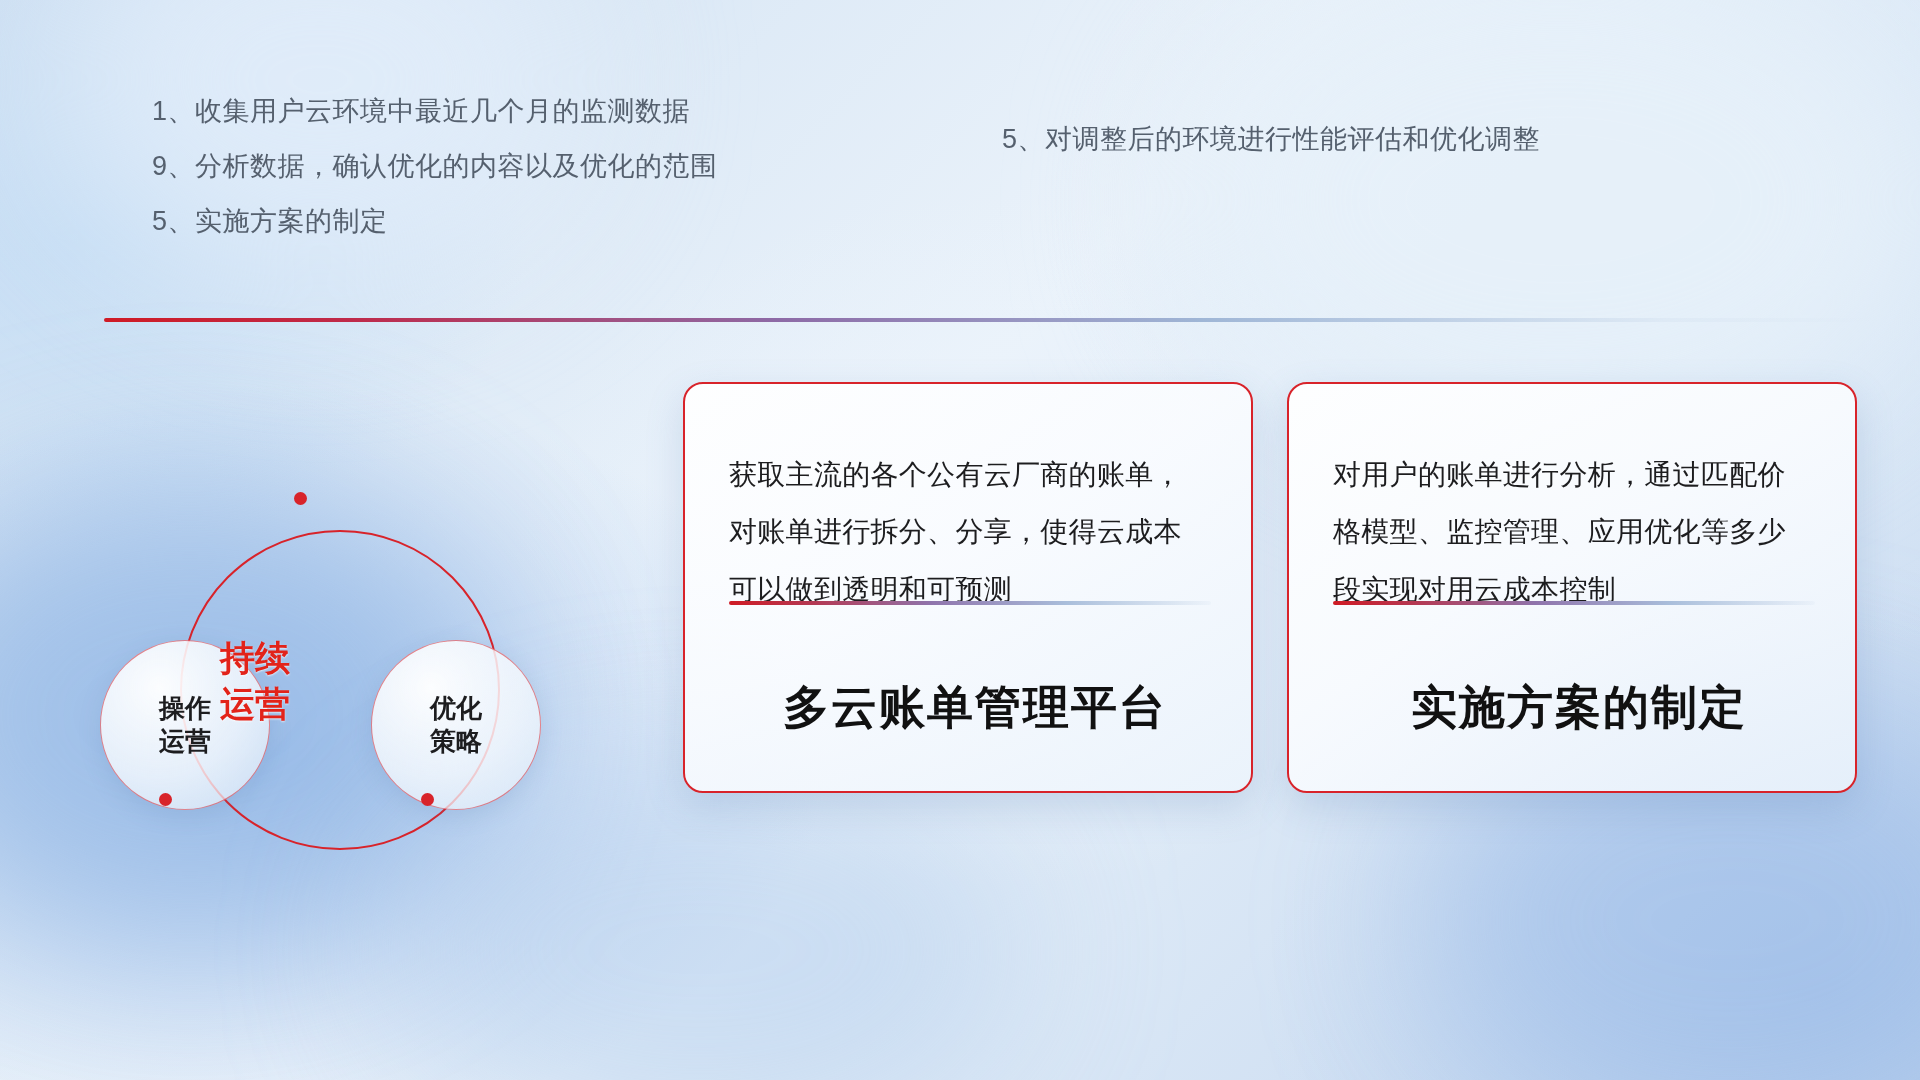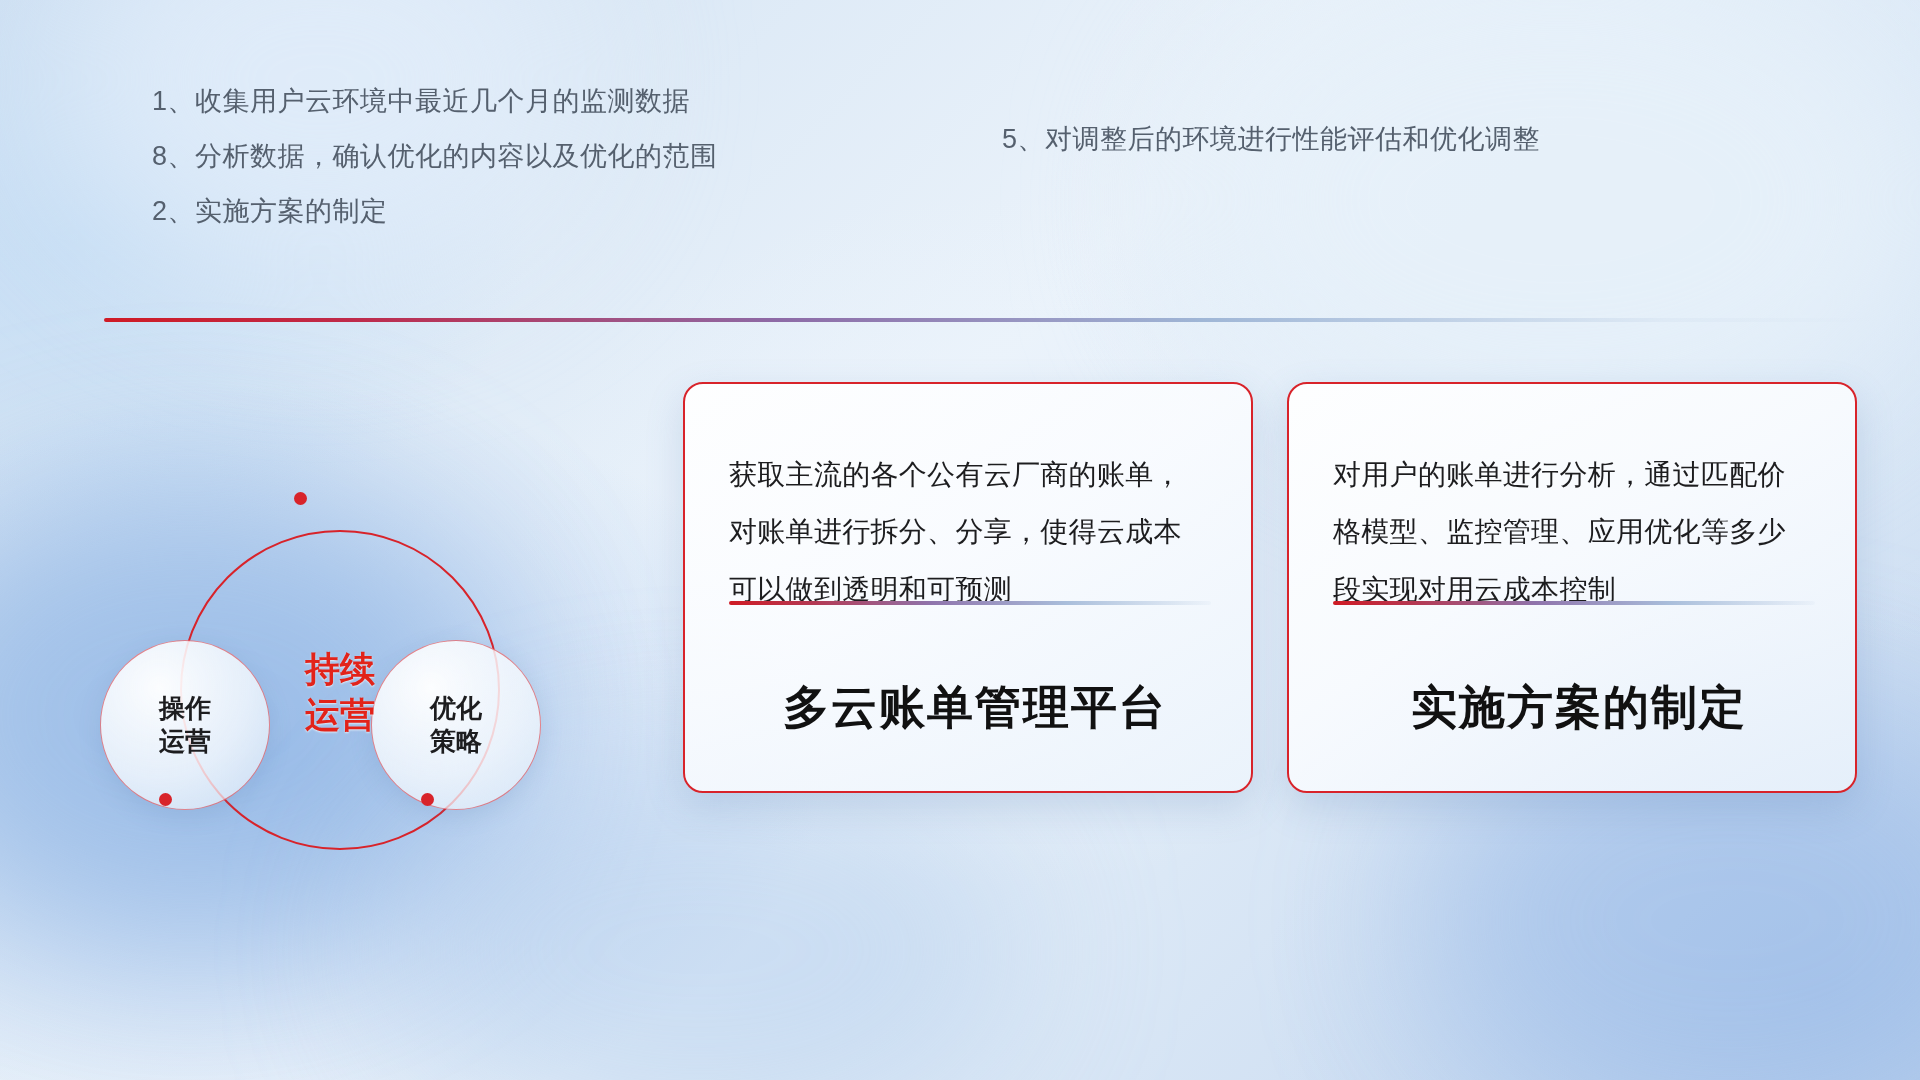--- a/index.html
+++ b/index.html
@@ -41,21 +41,21 @@
   
   .list {
     position: absolute;
     color: #55606e;
     font-size: 27px;
     line-height: 1.0;
     letter-spacing: 0.5px;
     white-space: nowrap;
   }
   .list .row { margin-bottom: 28px; }
-  #list-left  { left: 152px; top: 88px; }
+  #list-left  { left: 152px; top: 98px; }
   #list-right { left: 1002px; top: 126px; }
 
   
   #divider {
     position: absolute;
     left: 104px;
     top: 318px;
     width: 1770px;
     height: 4px;
     background: linear-gradient(to right, #cf1b25 0%, #bf2a4a 14%, #8d6aa6 38%, #9fb6d6 62%, rgba(200,215,233,0.25) 88%, rgba(200,215,233,0) 100%);
@@ -107,23 +107,23 @@
     border-radius: 50%;
     background: #d8232a;
   }
   #dot-top   { left: 194px; top: 142px; }
   #dot-left  { left: 59px;  top: 443px; }
   #dot-right { left: 321px; top: 443px; }
 
   #venn-center {
     position: absolute;
     left: 120px;
-    top: 296px;
+    top: 285px;
     width: 240px;
-    text-align: center;
+    text-align: left;
     color: #e2231a;
     font-size: 35px;
     font-weight: bold;
     line-height: 1.3;
     text-shadow: 0 1px 2px rgba(255,255,255,0.7);
   }
 
   
   .card {
     position: absolute;
@@ -174,22 +174,22 @@
 <div id="slide">
 
   <div class="blob b5"></div>
   <div class="blob b3"></div>
   <div class="blob b1"></div>
   <div class="blob b2"></div>
   <div class="blob b4"></div>
 
   <div class="list" id="list-left">
     <div class="row">1、收集用户云环境中最近几个月的监测数据</div>
-    <div class="row">8、分析数据，确认优化的内容以及优化的范围</div>
-    <div class="row">2、实施方案的制定</div>
+    <div class="row">9、分析数据，确认优化的内容以及优化的范围</div>
+    <div class="row">5、实施方案的制定</div>
   </div>
 
   <div class="list" id="list-right">
     <div class="row">5、对调整后的环境进行性能评估和优化调整</div>
   </div>
 
   <div id="divider"></div>
 
   <div id="venn">
     <div class="ring" id="ring-main"></div>

